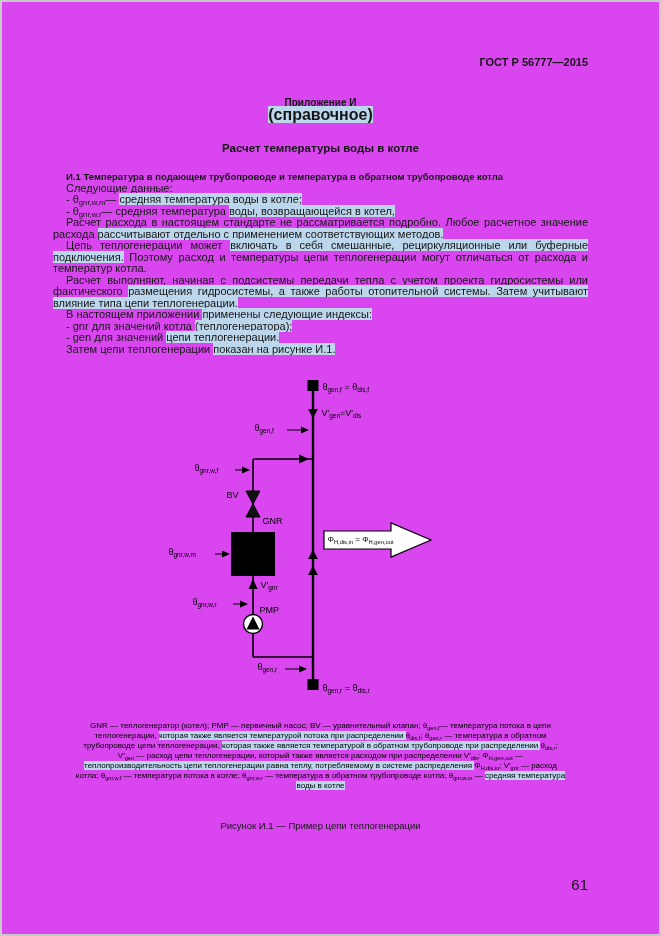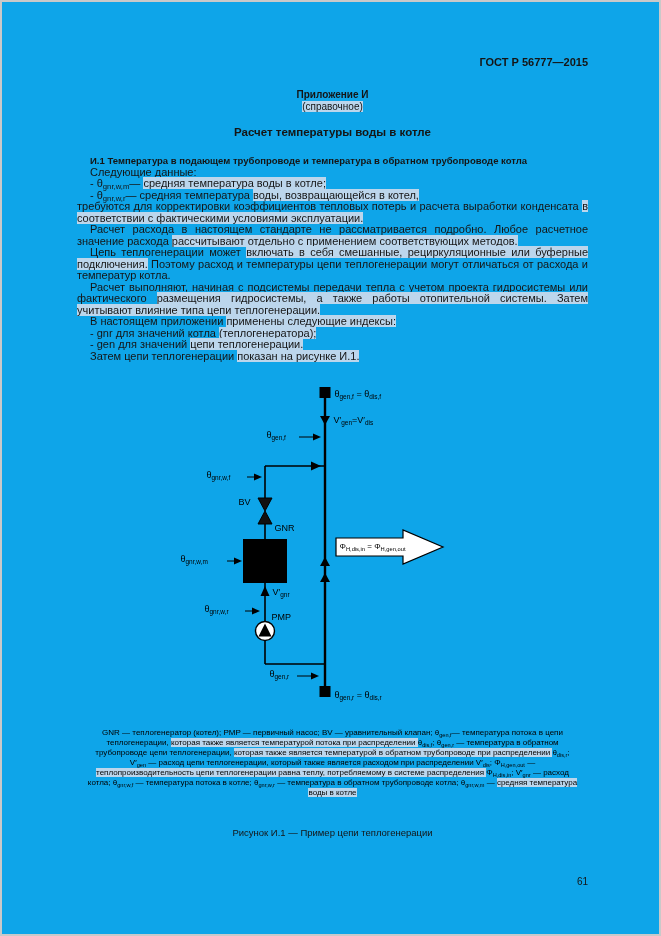--- a/index.html
+++ b/index.html
@@ -1,64 +1,63 @@
 <!DOCTYPE html>
 <html><head>
 <meta charset="utf-8">
 <style>
   * { margin:0; padding:0; box-sizing:border-box; }
   html,body { background:#ffffff; }
   .page {
     position:relative;
     width:661px; height:936px;
-    background:#0ea5e9;
+    background:#d946ef;
     border:2px solid #c9c9c9;
     font-family:"Liberation Sans", sans-serif;
     color:#151515;
-    padding:54px 71px 0 75px;
+    padding:54px 71px 0 51px;
     overflow:hidden;
   }
   .doc-header { text-align:right; font-weight:bold; font-size:11px; line-height:13px; }
-  .appendix-label { margin-top:20px; text-align:center; font-weight:bold; font-size:10px; line-height:12px; }
-  .appendix-type  { text-align:center; font-weight:normal; font-size:10px; line-height:12px; }
-  .doc-title { margin-top:13px; text-align:center; font-weight:bold; font-size:11.5px; line-height:13px; }
+  .appendix-label { margin-top:28px; text-align:center; font-weight:bold; font-size:10px; line-height:12px; }
+  .appendix-type  { text-align:center; font-weight:bold; font-size:16px; line-height:12px; }
+  .doc-title { margin-top:21px; text-align:center; font-weight:bold; font-size:11.5px; line-height:13px; }
   .section-heading { margin-top:16px; font-weight:bold; font-size:9.5px; line-height:11.5px; text-indent:13px; }
   .para { font-size:11px; line-height:11.5px; text-align:justify; }
   .para.indent { text-indent:13px; }
   .para.list { margin-left:13px; text-align:left; }
   sub { font-size:0.7em; vertical-align:-0.3em; line-height:0; }
   .hl { background:#bcd6ec; }
   .diagram { position:relative; width:360px; height:330px; margin:22px auto 0; }
   .diagram svg { position:absolute; left:0; top:0; }
   .fig-label { position:absolute; font-size:9px; line-height:10px; white-space:nowrap; color:#000; }
   .fig-label.small { font-size:8px; }
   .fig-label sub { font-size:0.72em; }
   .caption { width:492px; margin:14px auto 0; font-size:8px; line-height:10px; text-align:center; color:#000; }
   .fig-title { margin-top:29px; text-align:center; font-size:9.5px; line-height:12px; }
-  .page-num { position:absolute; top:874px; right:71px; font-size:10px; }
+  .page-num { position:absolute; top:874px; right:71px; font-size:15px; }
 </style>
 </head>
 <body>
 
 <div class="page">
 
   <div class="doc-header">ГОСТ Р 56777—2015</div>
 
   <div class="appendix-label">Приложение И</div>
   <div class="appendix-type"><span class="hl">(справочное)</span></div>
 
   <div class="doc-title">Расчет температуры воды в котле</div>
 
   <div class="section-heading">И.1 Температура в подающем трубопроводе и температура в обратном трубопроводе котла</div>
 
   <div class="body-text">
     <p class="para indent"><span>Следующие данные:</span></p>
     <p class="para list"><span>- θ</span><sub>gnr,w,m</sub><span>— </span><span class="hl">средняя температура воды в котле;</span></p>
     <p class="para list"><span>- θ</span><sub>gnr,w,r</sub><span>— средняя температура </span><span class="hl">воды, возвращающейся в котел,</span></p>
-    <p class="para"><span>требуются для корректировки коэффициентов тепловых потерь и расчета выработки конденсата </span><span class="hl">в соответствии с фактическими условиями эксплуатации.</span></p>
     <p class="para indent"><span>Расчет расхода в настоящем стандарте не рассматривается подробно. Любое расчетное значение расхода </span><span class="hl">рассчитывают отдельно с применением соответствующих методов.</span></p>
     <p class="para indent"><span>Цепь теплогенерации может </span><span class="hl">включать в себя смешанные, рециркуляционные или буферные подключения.</span><span> Поэтому расход и температуры цепи теплогенерации могут отличаться от расхода и температур котла.</span></p>
     <p class="para indent"><span>Расчет выполняют, начиная с подсистемы передачи тепла с учетом проекта гидросистемы или фактического </span><span class="hl">размещения гидросистемы, а также работы отопительной системы. Затем учитывают влияние типа цепи теплогенерации.</span></p>
     <p class="para indent"><span>В настоящем приложении </span><span class="hl">применены следующие индексы:</span></p>
     <p class="para list"><span>- gnr для значений котла </span><span class="hl">(теплогенератора);</span></p>
     <p class="para list"><span>- gen для значений </span><span class="hl">цепи теплогенерации.</span></p>
     <p class="para indent"><span>Затем цепи теплогенерации </span><span class="hl">показан на рисунке И.1.</span></p>
   </div>
 
   <div class="diagram">

